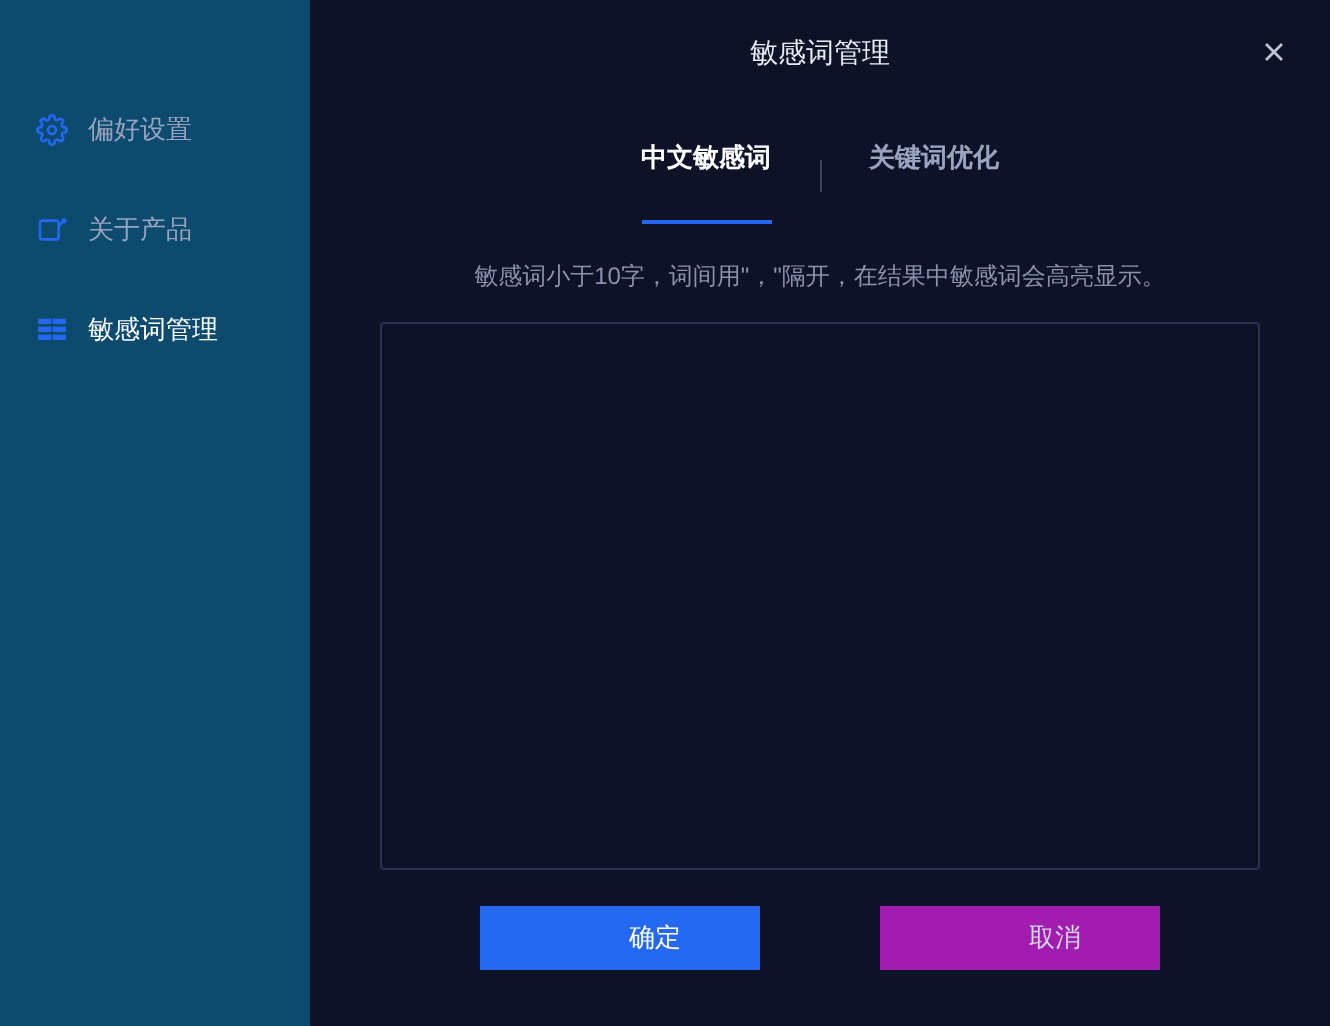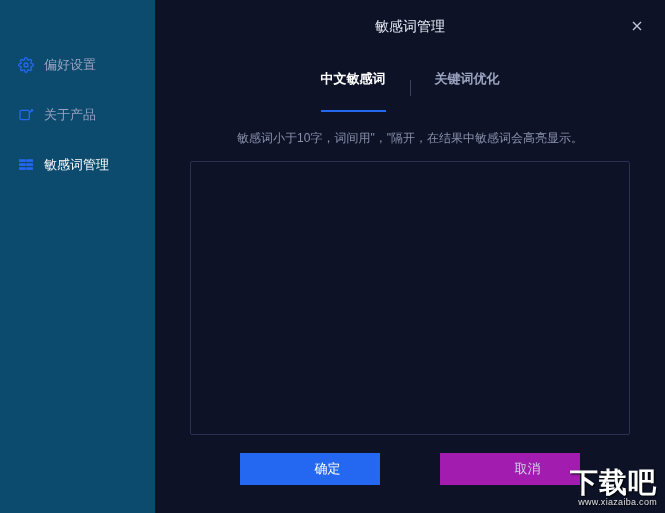--- a/index.html
+++ b/index.html
@@ -262,17 +262,13 @@
     <div class="textarea-wrap">
       <textarea class="textarea" value="" style=""></textarea>
     </div>
 
     <div class="buttons">
       <button class="btn btn-primary">确定</button>
       <button class="btn btn-secondary">取消</button>
     </div>
   </div>
 
-  <div class="watermark">
-    <div class="watermark-main">下载吧</div>
-    <div class="watermark-sub">www.xiazaiba.com</div>
-  </div>
 </div>
 
 </body></html>

